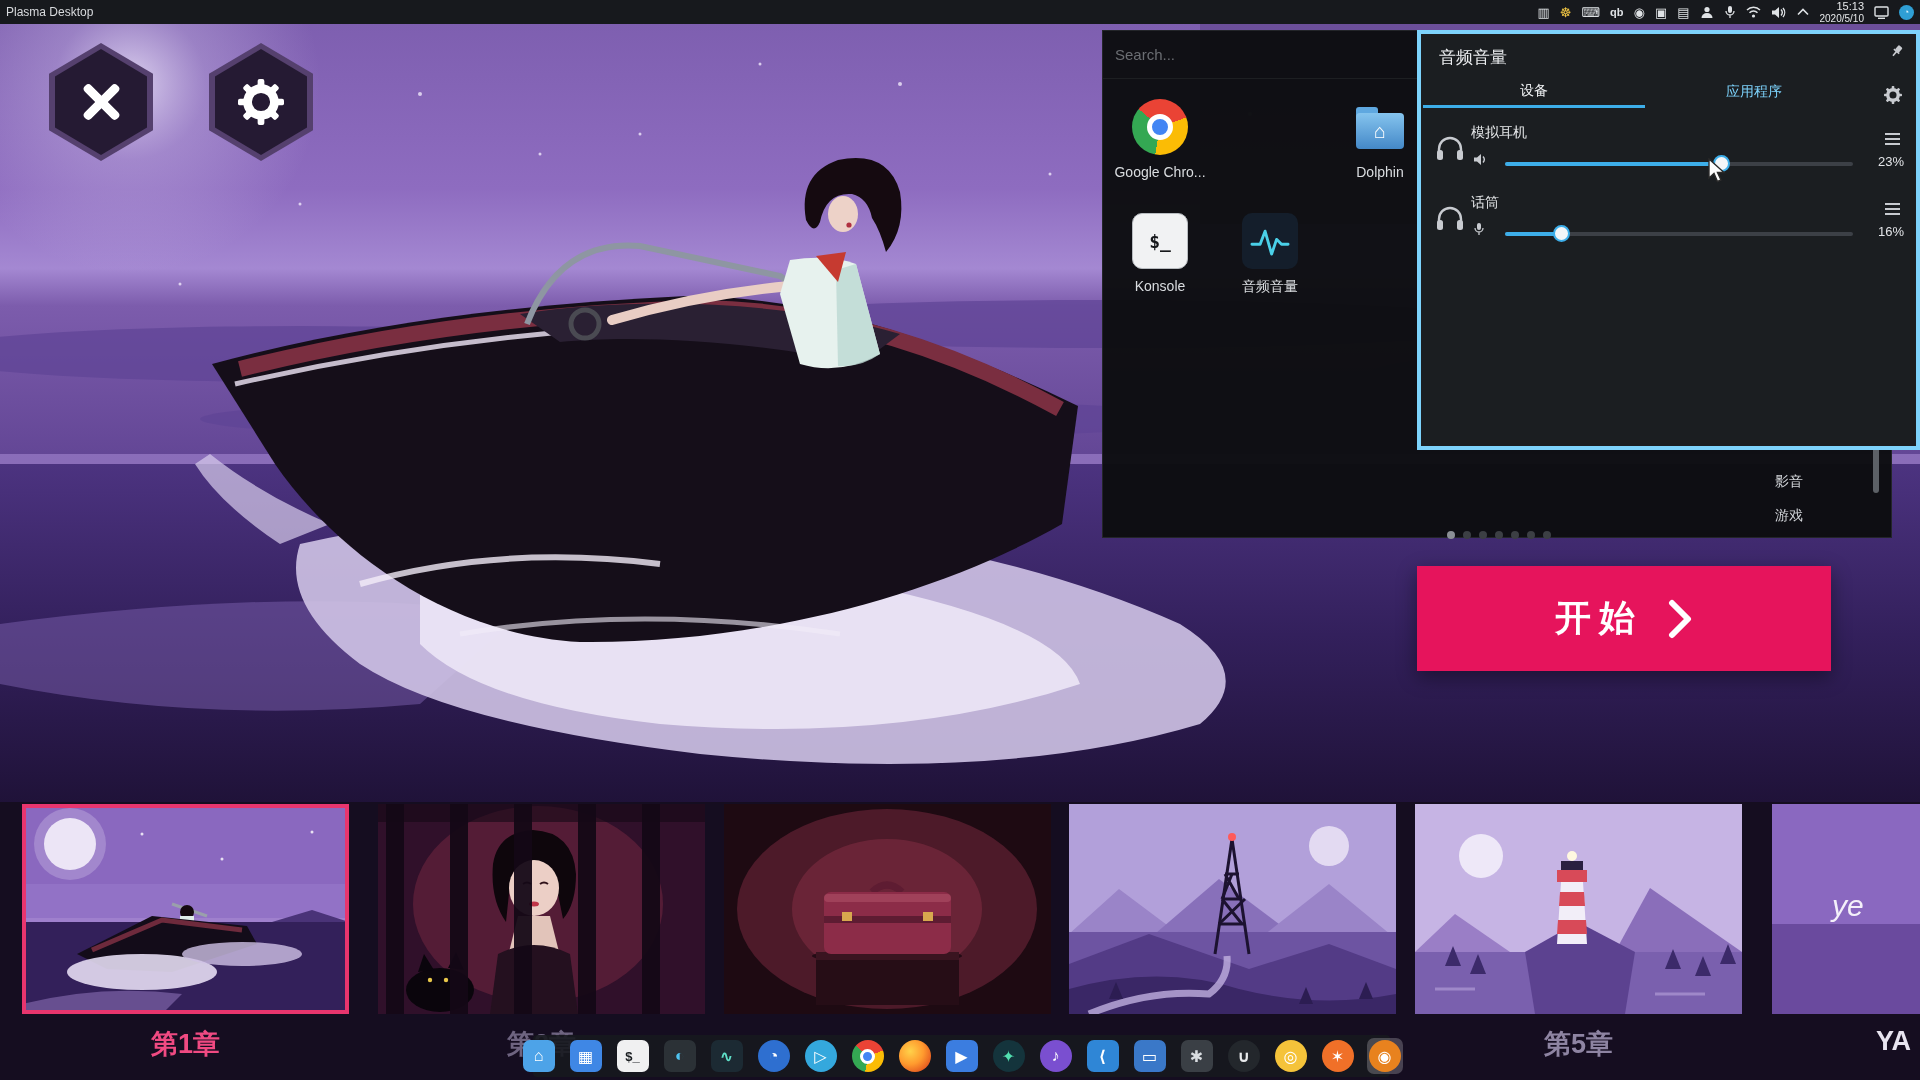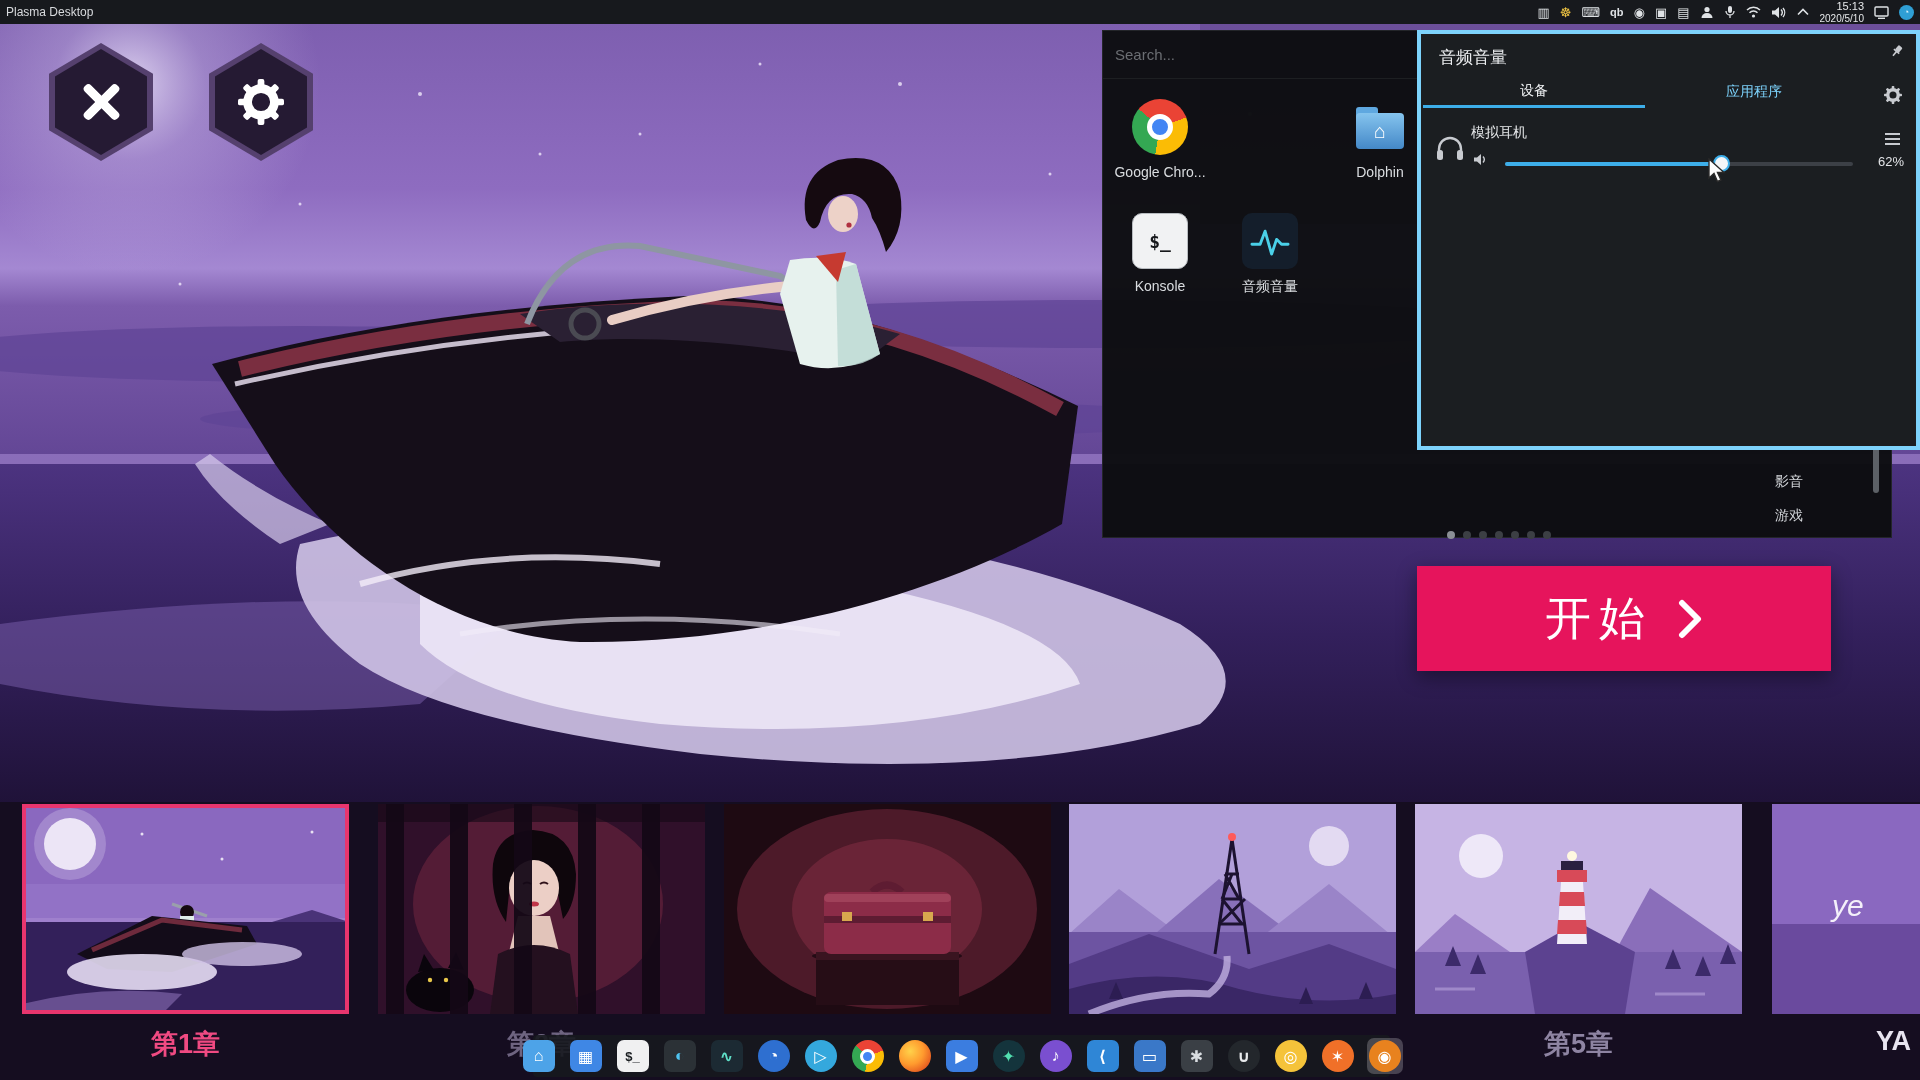--- a/index.html
+++ b/index.html
@@ -34,21 +34,21 @@
     background:#251a33; display:flex; align-items:center; justify-content:center; }
   .xmark { position:relative; width:48px; height:48px; }
   .xmark i { position:absolute; left:20px; top:1px; width:9px; height:46px; background:#fff; border-radius:4px; display:block; }
   .xmark i:first-child { transform:rotate(45deg); }
   .xmark i:last-child { transform:rotate(-45deg); }
 
   
   .startbtn { position:absolute; left:1417px; top:566px; width:414px; height:105px; background:#e6145c;
     z-index:2; display:flex; align-items:center; justify-content:center; gap:24px; color:#fff;
     box-shadow:0 6px 18px rgba(0,0,0,.4); cursor:pointer; }
-  .startbtn .lab { font-size:46px; font-weight:400; letter-spacing:8px; }
+  .startbtn .lab { font-size:36px; font-weight:700; letter-spacing:8px; }
 
   
   .bottom { position:absolute; left:0; top:802px; width:1920px; height:278px; background:#150d20; z-index:2; }
   .thumb { position:absolute; top:2px; width:327px; height:210px; overflow:hidden; background:#241538; }
   .thumb svg { width:100%; height:100%; display:block; }
   .thumb.active { outline:4px solid #e8356e; outline-offset:-4px; }
   .chlabel { position:absolute; top:224px; width:327px; text-align:center; font-size:27px; font-weight:600; }
   .chl-0 { left:22px; color:#f04a82; }
   .chl-1 { left:378px; color:#6e6480; }
   .chl-2 { left:724px; color:#6e6480; }
@@ -482,23 +482,51 @@
       <svg width="15" height="13" viewBox="0 0 15 13">
         <polygon points="1,4.5 4,4.5 8,1 8,12 4,8.5 1,8.5" fill="#c8cbd0"></polygon>
         <path d="M10,3.5 a4.5,4.5 0 0 1 0,6" fill="none" stroke="#c8cbd0" stroke-width="1.4"></path>
         </svg>
     </span>
     <div class="track">
       <div class="fill" style="width: 62%;">
         <div class="handle"></div>
       </div>
     </div>
-    <span class="pct">62%</span>
-  </div>
-
+    <span class="pct">23%</span>
+  </div>
+
+  <div class="dev dev1">
+    <span class="hp">
+      <svg width="30" height="28" viewBox="0 0 30 28">
+        <path d="M4,18 v-3 a11,11 0 0 1 22,0 v3" fill="none" stroke="#c8cbd0" stroke-width="2.4"></path>
+        <rect x="2" y="16" width="6" height="10" rx="2.5" fill="#c8cbd0"></rect>
+        <rect x="22" y="16" width="6" height="10" rx="2.5" fill="#c8cbd0"></rect>
+        </svg>
+    </span>
+    <span class="dname">话筒</span>
+    <div class="hamb">
+        <i></i>
+        <i></i>
+        <i></i>
+      </div>
+    <span class="sicon">
+      <svg width="12" height="14" viewBox="0 0 12 14">
+        <rect x="4" y="1" width="4" height="7" rx="2" fill="#c8cbd0"></rect>
+        <path d="M2,6 a4,4 0 0 0 8,0" fill="none" stroke="#c8cbd0" stroke-width="1.3"></path>
+        <line x1="6" y1="10.5" x2="6" y2="13" stroke="#c8cbd0" stroke-width="1.3"></line>
+        </svg>
+    </span>
+    <div class="track">
+      <div class="fill" style="width: 16%;">
+        <div class="handle"></div>
+      </div>
+    </div>
+    <span class="pct">16%</span>
+  </div>
 </div>
 
 <div class="taskbar">
   <div class="tbwrap">
       <div class="tb" style="background: rgb(77, 163, 232); color: rgb(255, 255, 255);">
         <span>⌂</span>
       </div>
     </div>
   <div class="tbwrap">
       <div class="tb" style="background: rgb(63, 135, 229); color: rgb(255, 255, 255);">

